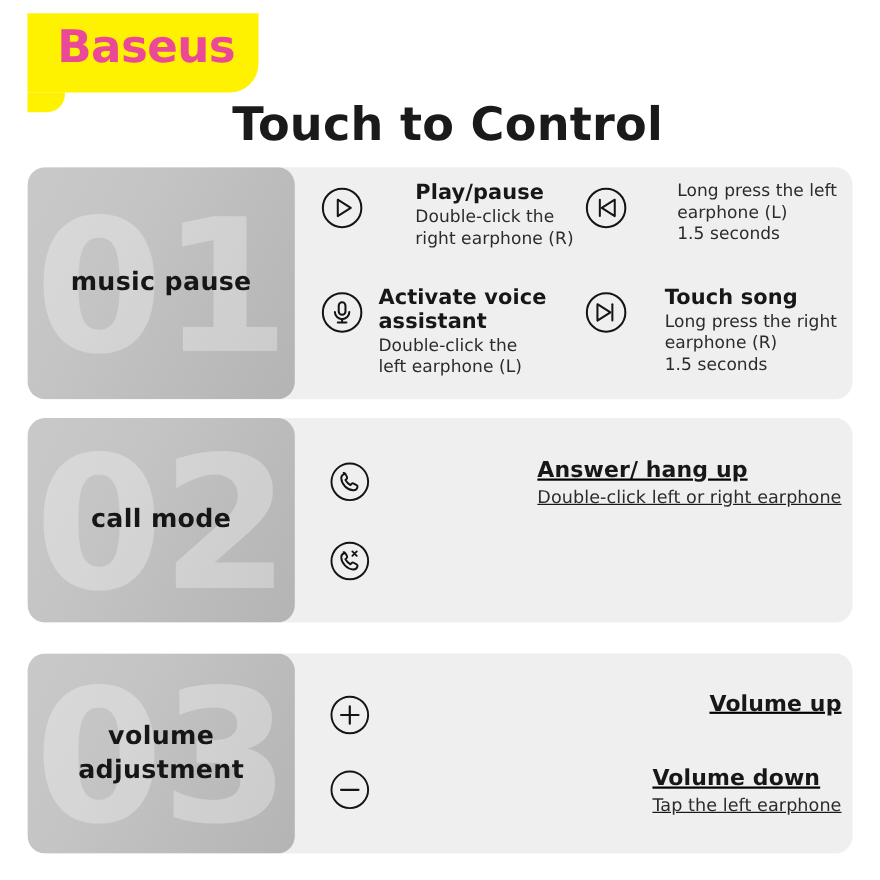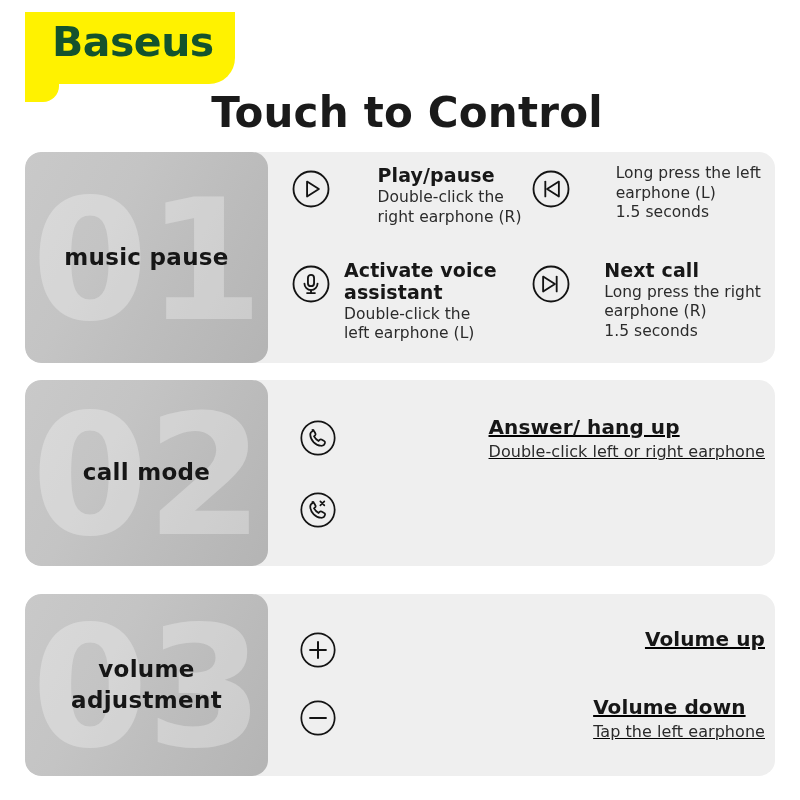--- a/index.html
+++ b/index.html
@@ -39,21 +39,21 @@
     background: #fff200;
     border-radius: 0 0 16px 0;
   }
   .logo-text {
     position: absolute;
     left: 52px;
     top: 22px;
     font-size: 41px;
     font-weight: 700;
     letter-spacing: -0.5px;
-    color: #14532d;
+    color: #ec4899;
     font-family: "DejaVu Sans", "Liberation Sans", sans-serif;
     line-height: 1;
   }
   .page-title {
     position: absolute;
     left: 0;
     right: 0;
     top: 88px;
     text-align: center;
     font-size: 42px;
@@ -248,21 +248,21 @@
 
     <div class="feature">
       <span class="feat-icon">
         <svg viewBox="0 0 48 48">
             <circle cx="24" cy="24" r="20" fill="none" stroke="#141414" stroke-width="2.1"></circle>
             <path d="M15 15.5 L28.5 24 L15 32.5 Z" fill="none" stroke="#141414" stroke-width="2.1" stroke-linejoin="round"></path>
             <path d="M30.5 15.5 L30.5 32.5" fill="none" stroke="#141414" stroke-width="2.1" stroke-linecap="round"></path>
           </svg>
       </span>
       <div class="feat-text">
-        <div class="feat-title">Next call</div>
+        <div class="feat-title">Touch song</div>
         <div class="feat-desc">Long press the right
 earphone (R)
 1.5 seconds</div>
       </div>
     </div>
 
   </div>
 </div>
 
 <div class="card" id="card-1">

